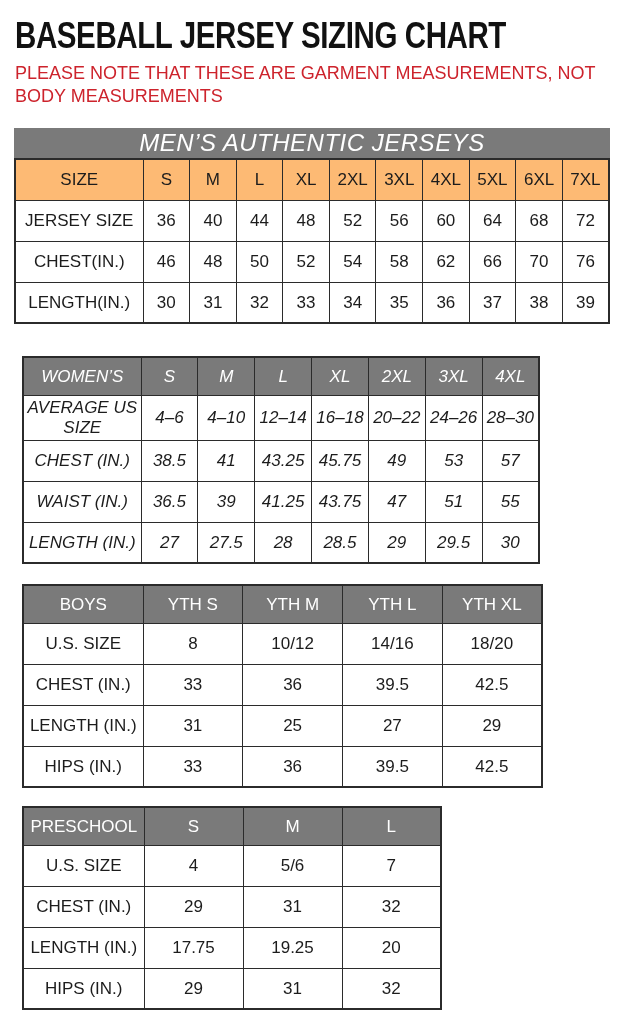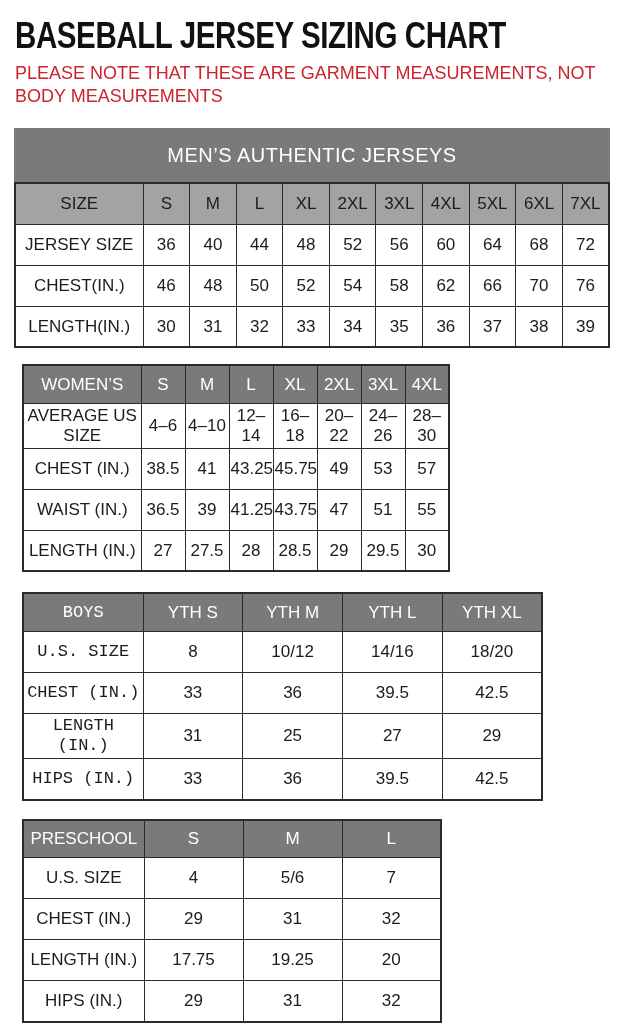--- a/index.html
+++ b/index.html
@@ -19,41 +19,41 @@
     font-size:36px;font-weight:800;white-space:nowrap;
     transform:scaleX(0.82);transform-origin:left center;
     letter-spacing:-0.5px;color:#111;
     margin:4px 0 6px 1px;line-height:1.1;
   }
   .note{
     color:var(--red);font-size:18px;line-height:1.3;
     max-width:596px;margin:0 0 20px 1px;
   }
   .banner{
-    width:596px;height:54px;background:var(--gray);
-    color:#fff;font-size:20px;letter-spacing:0.5px;
-    display:flex;align-items:center;justify-content:center;
+    width:596px;height:30px;background:var(--gray);
+    color:#fff;font-size:24px;letter-spacing:0.5px;
+    display:flex;align-items:center;justify-content:center;font-style:italic;
   }
   table{
     border-collapse:collapse;table-layout:fixed;
     font-size:17px;border:2px solid var(--border);
   }
   th,td{
     border:1px solid var(--border);text-align:center;
     vertical-align:middle;font-weight:normal;
     padding:2px 1px;height:41px;line-height:1.18;color:#1c1c1c;
   }
   tr.hdr-gray th{background:var(--gray);color:#fff;height:38px;}
-  tr.hdr-plain th{background:#a3a3a3;color:#1c1c1c;}
+  tr.hdr-plain th{background:#fdba74;color:#1c1c1c;}
   #tbl-mens{width:596px;}
   #tbl-mens .lbl{width:128px;}
-  #tbl-womens{width:428px;margin:16px 0 0 8px;}
+  #tbl-womens{width:518px;margin:32px 0 0 8px;font-style:italic;}
   #tbl-womens .lbl{width:118px;}
   #tbl-boys{width:521px;margin:20px 0 0 8px;}
-  #tbl-boys .lbl{width:120px;font-family:Liberation Mono, monospace;}
+  #tbl-boys .lbl{width:120px;}
   #tbl-preschool{width:420px;margin:18px 0 0 8px;padding-left:40px;}
   #tbl-preschool .lbl{width:121px;}
   .footer{
     color:var(--red);font-size:15.5px;white-space:nowrap;
     margin:12px 0 0 1px;
   }
 </style>
 </head>
 <body>
 

